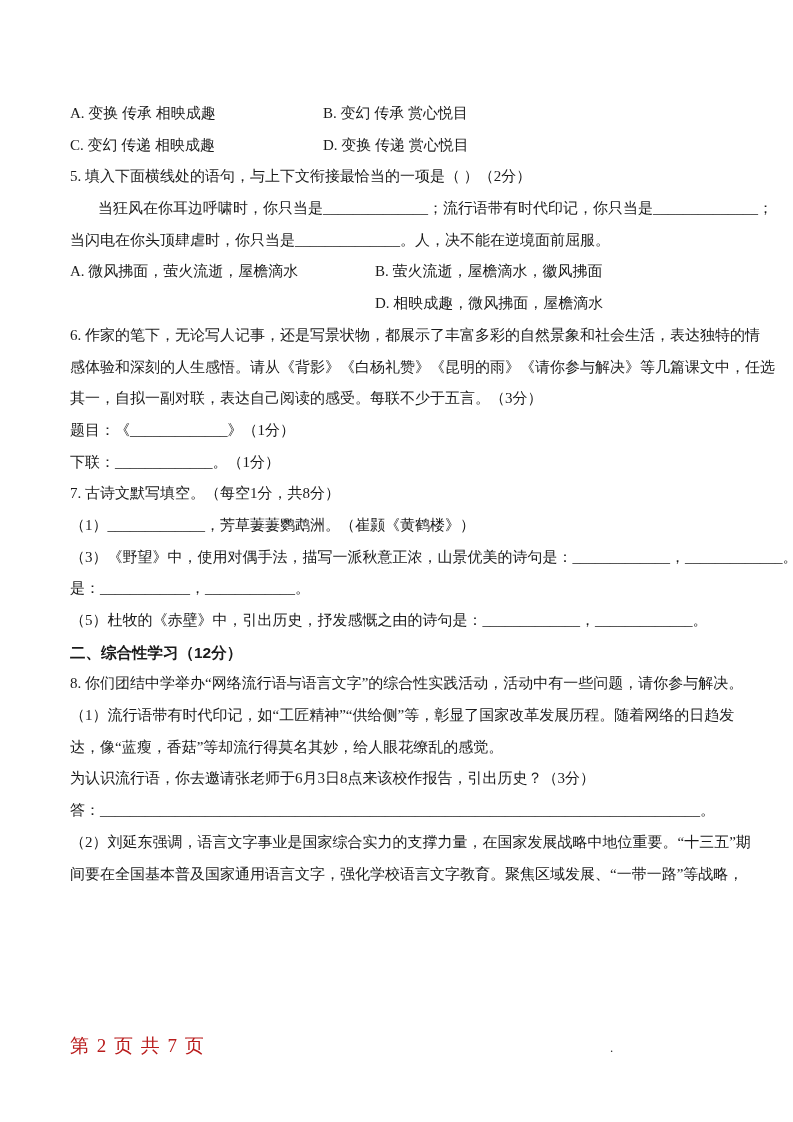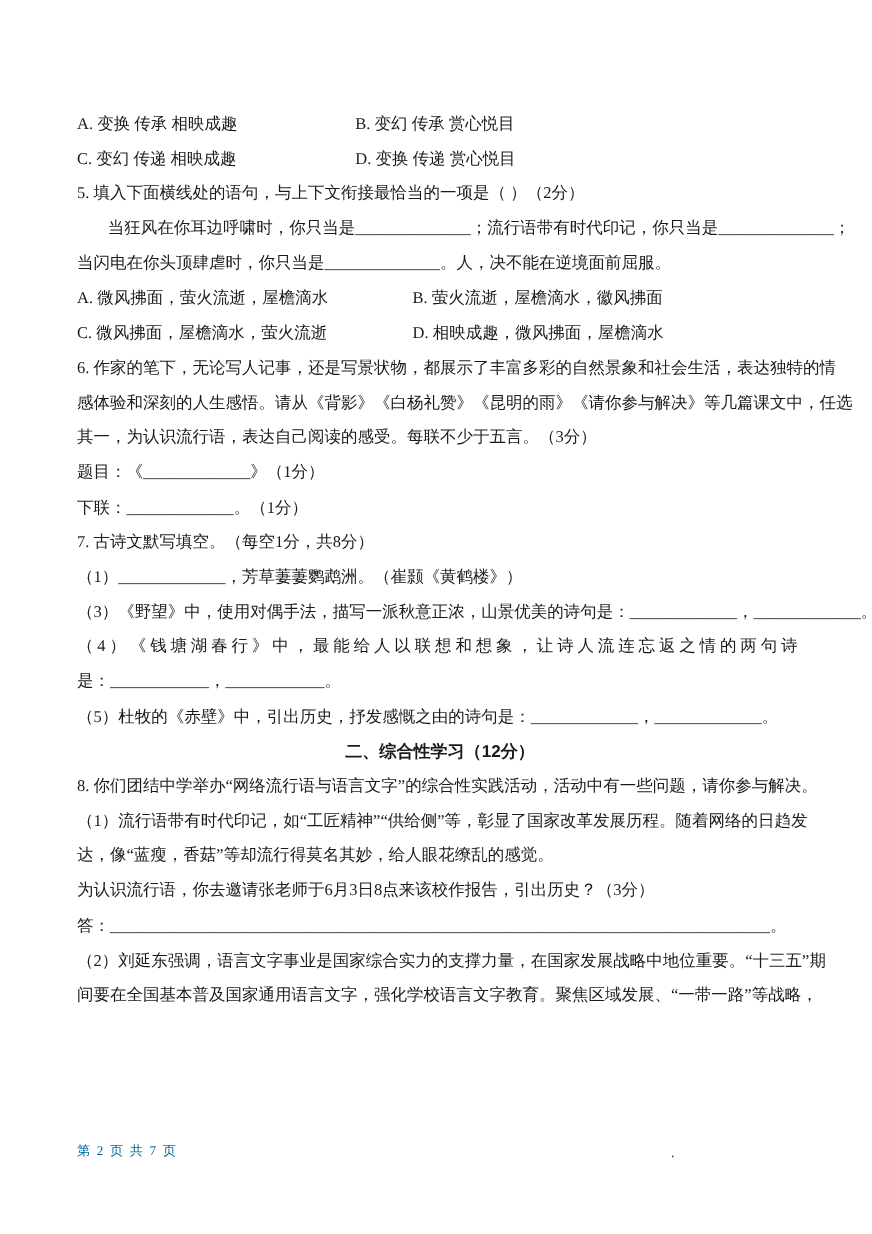--- a/index.html
+++ b/index.html
@@ -28,31 +28,30 @@
     line-height: 31.7px;
     white-space: nowrap;
   }
   .pair-right-235 { position: absolute; left: 253px; top: 0; }
   .pair-right-305 { position: absolute; left: 305px; top: 0; }
   .indent { text-indent: 28px; }
   .heading {
     font-weight: 700;
     font-family: "Liberation Sans", "DejaVu Sans", sans-serif;
     font-size: 15.5px;
-    text-align: center;
   }
   .spread { letter-spacing: 3.5px; }
   .footer {
     position: absolute;
     left: 70px;
     top: 1036px;
-    font-size: 12px;
+    font-size: 19px;
     line-height: 20px;
     letter-spacing: 1.5px;
-    color: #0369a1;
+    color: #b91c1c;
     white-space: nowrap;
   }
   .stray-dot {
     position: absolute;
     left: 610px;
     top: 1040px;
     font-size: 13px;
     color: #333333;
   }
 </style>
@@ -77,35 +76,33 @@
   <div class="line indent">当狂风在你耳边呼啸时，你只当是______________；流行语带有时代印记，你只当是______________；</div>
 
   <div class="line">当闪电在你头顶肆虐时，你只当是______________。人，决不能在逆境面前屈服。</div>
 
   <div class="line">
     <span>A. 微风拂面，萤火流逝，屋檐滴水</span>
     <span class="pair-right-305">B. 萤火流逝，屋檐滴水，徽风拂面</span>
   </div>
 
   <div class="line">
-    <span>C. 微风拂面，屋檐滴水，萤火流逝</span>
     <span class="pair-right-305">D. 相映成趣，微风拂面，屋檐滴水</span>
   </div>
 
   <div class="line">6. 作家的笔下，无论写人记事，还是写景状物，都展示了丰富多彩的自然景象和社会生活，表达独特的情</div>
   <div class="line">感体验和深刻的人生感悟。请从《背影》《白杨礼赞》《昆明的雨》《请你参与解决》等几篇课文中，任选</div>
-  <div class="line">其一，为认识流行语，表达自己阅读的感受。每联不少于五言。（3分）</div>
+  <div class="line">其一，自拟一副对联，表达自己阅读的感受。每联不少于五言。（3分）</div>
 
   <div class="line">题目：《_____________》（1分）</div>
   <div class="line">下联：_____________。（1分）</div>
 
   <div class="line">7. 古诗文默写填空。（每空1分，共8分）</div>
   <div class="line">（1）_____________，芳草萋萋鹦鹉洲。（崔颢《黄鹤楼》）</div>
   <div class="line">（3）《野望》中，使用对偶手法，描写一派秋意正浓，山景优美的诗句是：_____________，_____________。</div>
-  <div class="line spread">（4）《钱塘湖春行》中，最能给人以联想和想象，让诗人流连忘返之情的两句诗</div>
   <div class="line">是：____________，____________。</div>
   <div class="line">（5）杜牧的《赤壁》中，引出历史，抒发感慨之由的诗句是：_____________，_____________。</div>
 
   <div class="line heading">二、综合性学习（12分）</div>
 
   <div class="line">8. 你们团结中学举办“网络流行语与语言文字”的综合性实践活动，活动中有一些问题，请你参与解决。</div>
   <div class="line">（1）流行语带有时代印记，如“工匠精神”“供给侧”等，彰显了国家改革发展历程。随着网络的日趋发</div>
   <div class="line">达，像“蓝瘦，香菇”等却流行得莫名其妙，给人眼花缭乱的感觉。</div>
   <div class="line">为认识流行语，你去邀请张老师于6月3日8点来该校作报告，引出历史？（3分）</div>
   <div class="line">答：________________________________________________________________________________。</div>

